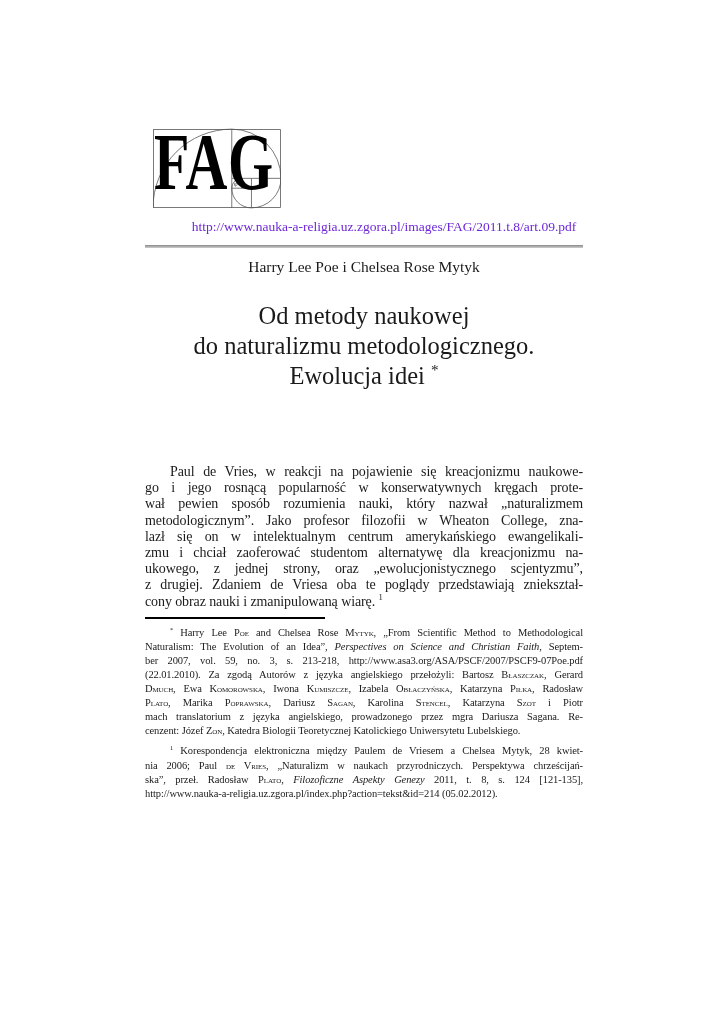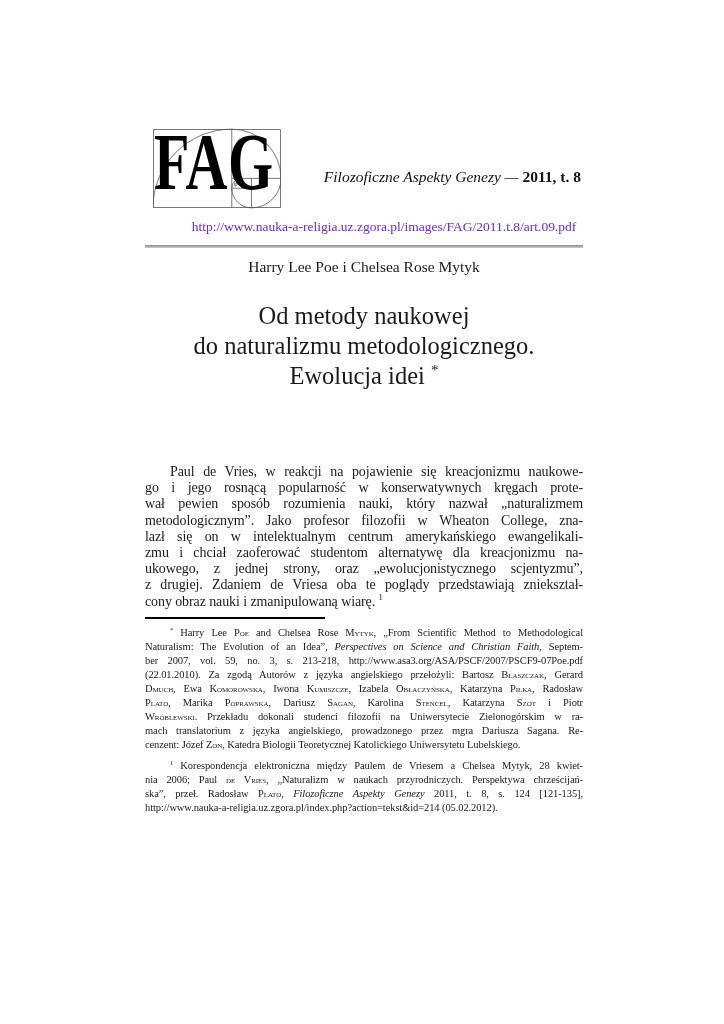--- a/index.html
+++ b/index.html
@@ -73,21 +73,20 @@
             <line x1="80" y1="50" x2="130" y2="50"></line>
             <line x1="100" y1="50" x2="100" y2="80"></line>
             <line x1="80" y1="60" x2="100" y2="60"></line>
             <line x1="90" y1="50" x2="90" y2="60"></line>
             <path d="M 0 80 A 80 80 0 0 1 80 0 A 50 50 0 0 1 130 50 A 30 30 0 0 1 100 80 A 20 20 0 0 1 80 60 A 10 10 0 0 1 90 50"></path>
           </g>
           <text x="82" y="58" font-size="7" fill="#333">φ</text>
         </svg>
         <div class="logo-text">FAG</div>
       </div>
-      <div class="journal-line"><span class="st-i">Filozoficzne Aspekty Genezy — </span><span class="st-b">2011, t. 8</span></div>
     </div>
 
     <div class="article-url">http://www.nauka-a-religia.uz.zgora.pl/images/FAG/2011.t.8/art.09.pdf</div>
 
     <hr class="masthead-divider">
 
     <div class="authors">Harry Lee Poe i Chelsea Rose Mytyk</div>
 
     <div class="title-block">
         <div class="line">Od metody naukowej</div>
@@ -109,21 +108,20 @@
 
     <hr class="footnote-divider">
 
     <div class="para fn">
         <div class="line"><span class="st-sup">*</span><span> Harry Lee </span><span class="st-sc">Poe</span><span> and Chelsea Rose </span><span class="st-sc">Mytyk</span><span>, „From Scientific Method to Methodological</span></div>
         <div class="line"><span>Naturalism: The Evolution of an Idea”, </span><span class="st-i">Perspectives on Science and Christian Faith</span><span>, Septem-</span></div>
         <div class="line">ber 2007, vol. 59, no. 3, s. 213-218, http://www.asa3.org/ASA/PSCF/2007/PSCF9-07Poe.pdf</div>
         <div class="line"><span>(22.01.2010). Za zgodą Autorów z języka angielskiego przełożyli: Bartosz </span><span class="st-sc">Błaszczak</span><span>, Gerard</span></div>
         <div class="line"><span class="st-sc">Dmuch</span><span>, Ewa </span><span class="st-sc">Komorowska</span><span>, Iwona </span><span class="st-sc">Kumiszcze</span><span>, Izabela </span><span class="st-sc">Obłaczyńska</span><span>, Katarzyna </span><span class="st-sc">Piłka</span><span>, Radosław</span></div>
         <div class="line"><span class="st-sc">Plato</span><span>, Marika </span><span class="st-sc">Poprawska</span><span>, Dariusz </span><span class="st-sc">Sagan</span><span>, Karolina </span><span class="st-sc">Stencel</span><span>, Katarzyna </span><span class="st-sc">Szot</span><span> i Piotr</span></div>
-        <div class="line"><span class="st-sc">Wróblewski</span><span>. Przekładu dokonali studenci filozofii na Uniwersytecie Zielonogórskim w ra-</span></div>
         <div class="line">mach translatorium z języka angielskiego, prowadzonego przez mgra Dariusza Sagana. Re-</div>
         <div class="line"><span>cenzent: Józef </span><span class="st-sc">Zon</span><span>, Katedra Biologii Teoretycznej Katolickiego Uniwersytetu Lubelskiego.</span></div>
       </div>
 
     <div class="para fn fn2">
         <div class="line"><span class="st-sup">1</span><span> Korespondencja elektroniczna między Paulem de Vriesem a Chelsea Mytyk, 28 kwiet-</span></div>
         <div class="line"><span>nia 2006; Paul </span><span class="st-sc">de Vries</span><span>, „Naturalizm w naukach przyrodniczych. Perspektywa chrześcijań-</span></div>
         <div class="line"><span>ska”, przeł. Radosław </span><span class="st-sc">Plato</span><span>, </span><span class="st-i">Filozoficzne Aspekty Genezy</span><span> 2011, t. 8, s. 124 [121-135],</span></div>
         <div class="line">http://www.nauka-a-religia.uz.zgora.pl/index.php?action=tekst&amp;id=214 (05.02.2012).</div>
       </div>

